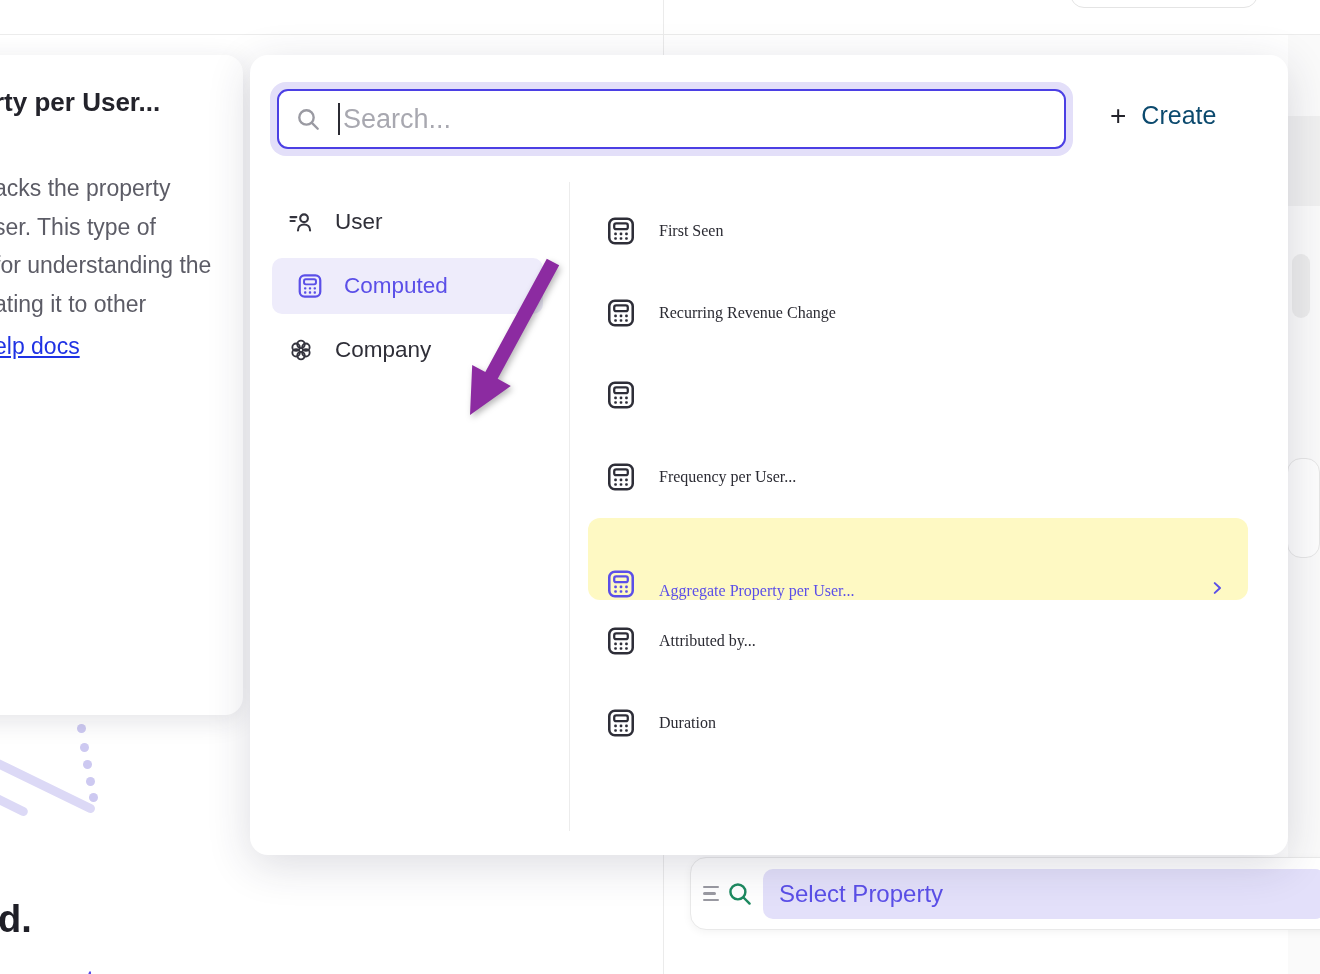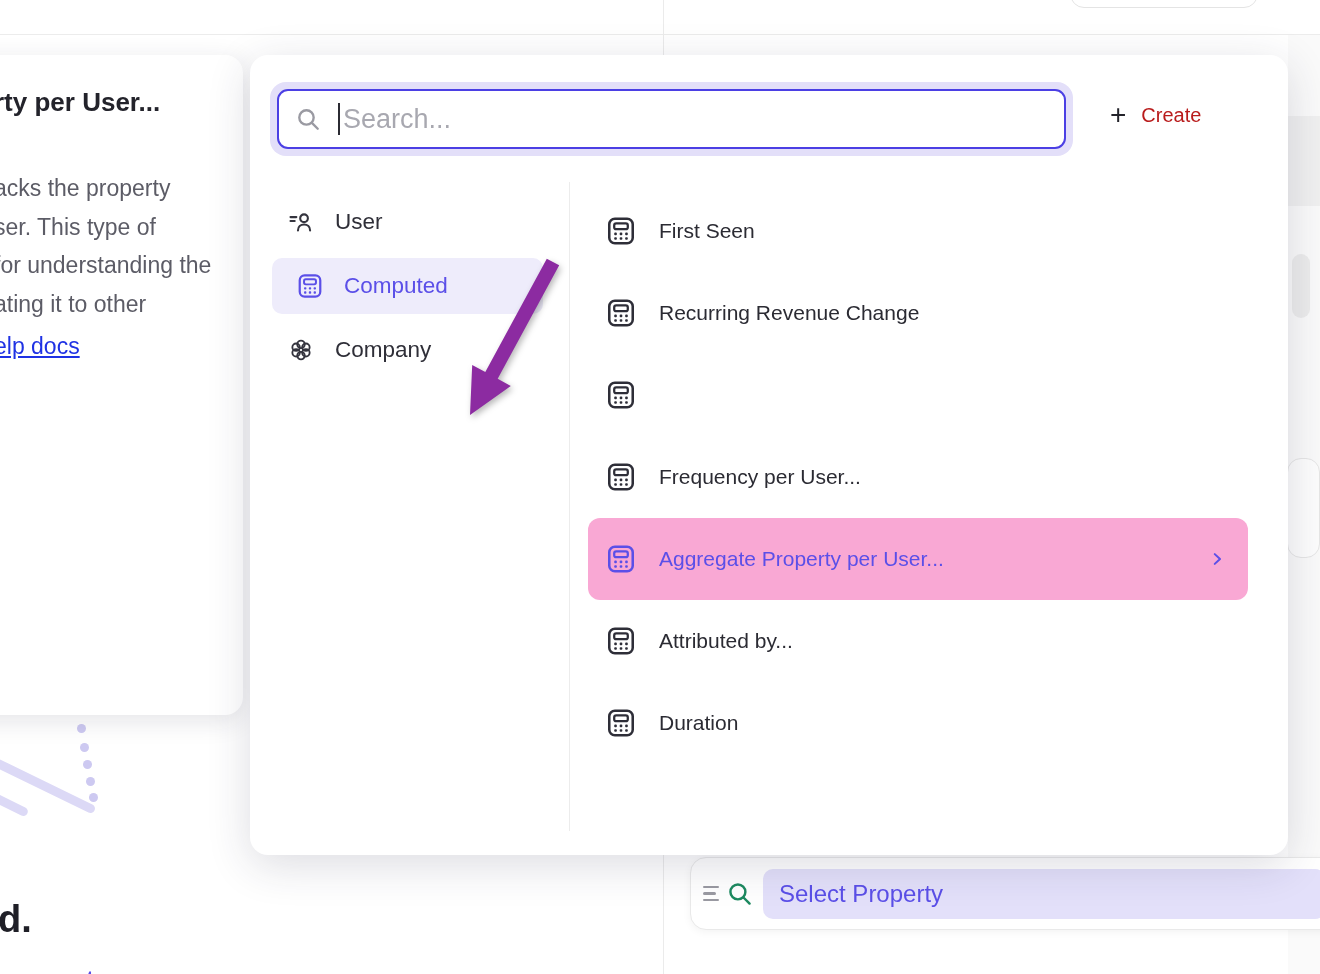--- a/index.html
+++ b/index.html
@@ -34,37 +34,37 @@
   .search-ring { position:absolute; left:20px; top:27px; width:803px; height:74px; background:#e3dff9; border-radius:16px; }
   .search-box { position:absolute; left:7px; top:7px; right:7px; bottom:7px; background:#fff; border:2px solid #4b3fe4; border-radius:11px; display:flex; align-items:center; }
   .search-box .sicon { margin-left:16px; color:#9a9aa2; flex:0 0 auto; }
   .caret { width:2px; height:32px; background:#2b2b33; margin-left:16px; animation:blink 1.1s steps(1) infinite; }
   @keyframes blink { 50% { opacity:0; } }
   .search-input { flex:1; border:none; outline:none; font-family:"Liberation Sans",sans-serif; font-size:27px; color:#701a75; margin-left:3px; background:transparent; }
   .search-input::placeholder { color:#a8a8b0; }
 
   .create-btn { position:absolute; left:860px; top:46px; display:flex; align-items:center; gap:15px; cursor:pointer; }
   .create-plus { font-size:28px; font-weight:400; color:#23232b; line-height:1; }
-  .create-label { font-size:20px; font-weight:500; color:#b91c1c;text-align:right; }
+  .create-label { font-size:25px; font-weight:500; color:#0c4a6e;text-align:right; }
 
   .modal-body { position:absolute; left:0; top:127px; right:0; bottom:24px; display:flex; }
   .cat-col { width:320px; border-right:1px solid #ececec; padding:12px 26px 0 22px; }
   .cat-item { display:flex; align-items:center; height:56px; margin-bottom:8px; padding-left:15px; border-radius:10px; gap:20px; cursor:pointer; }
   .cat-item .ic { width:28px; height:28px; color:#34343e; flex:0 0 auto; }
   .cat-item .aa { width:28px; text-align:center; font-size:21px; font-weight:700; color:#34343e; letter-spacing:-.5px; }
   .cat-label { font-size:22.5px; color:#2f2f38; }
   .cat-item.selected { background:#eeecfb;padding-left:24px; }
   .cat-item.selected .cat-label { color:#5b4fe8; font-weight:500; }
   .cat-item.selected .ic { color:#5b4fe8; }
 
   .prop-col { flex:1; padding:8px 40px 0 18px; }
   .prop-row { display:flex; align-items:center; height:82px; padding:0 22px 0 17px; border-radius:12px; gap:22px; cursor:pointer; }
   .prop-row .ic { width:32px; height:32px; color:#2e2e38; flex:0 0 auto; }
-  .prop-label { font-size:21px; color:#2b2b33; }
-  .prop-row.selected { background:#f9a8d4; }
+  .prop-label { font-size:16px; color:#2b2b33;font-family:Liberation Serif, serif; }
+  .prop-row.selected { background:#fef9c3;align-items:flex-end; }
   .prop-row.selected .prop-label { color:#5b4fe8; font-weight:500; }
   .prop-row.selected .ic { color:#5b4fe8; }
   .chev { margin-left:auto; width:18px; height:24px; color:#5b4fe8; display:none; }
   .prop-row.selected .chev { display:block; }
 
   
   .arrow-layer { position:absolute; left:0; top:0; width:1320px; height:974px; z-index:50; pointer-events:none; filter:drop-shadow(2px 3px 3px rgba(0,0,0,.28)); }
 
   
   .sel-card { position:absolute; left:690px; top:857px; width:648px; height:73px; background:#fff; border:1px solid #e9e9e9; border-radius:16px; box-shadow:0 2px 8px rgba(0,0,0,.05); display:flex; align-items:center; padding:0 0 0 10px; z-index:5; }

